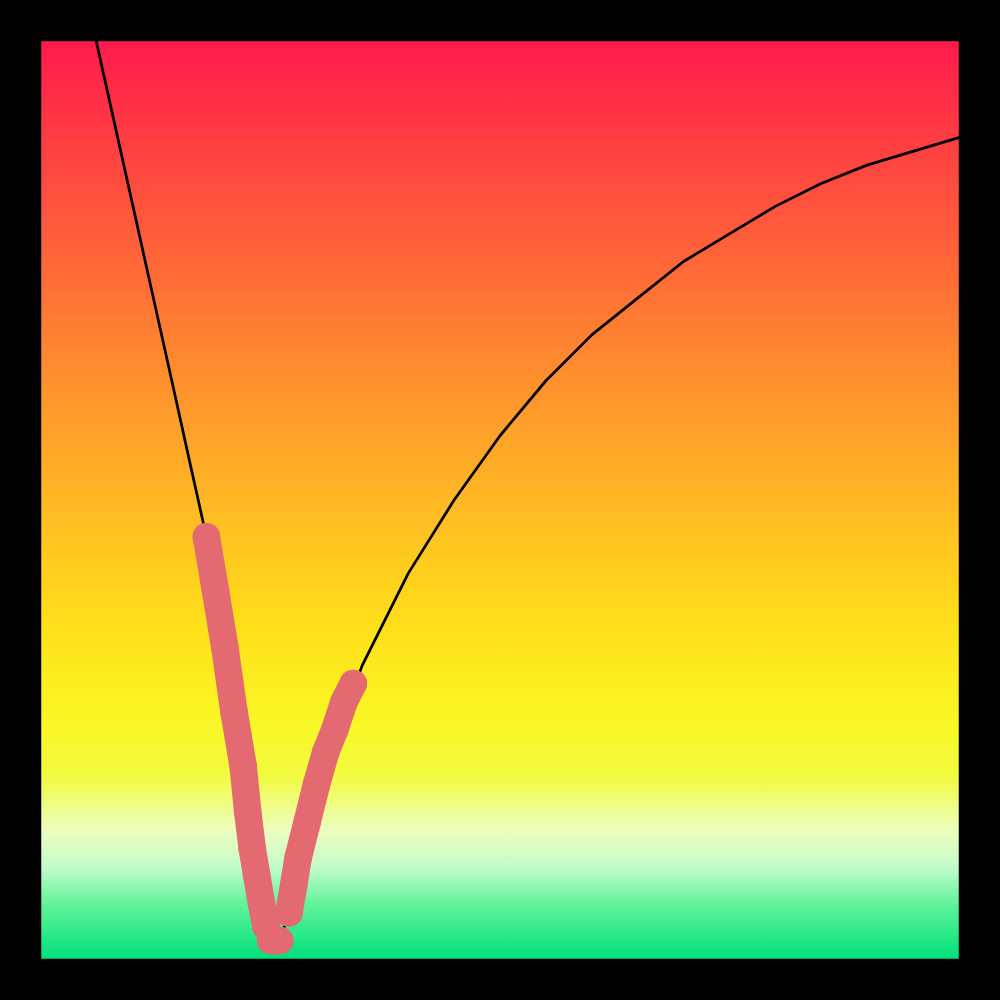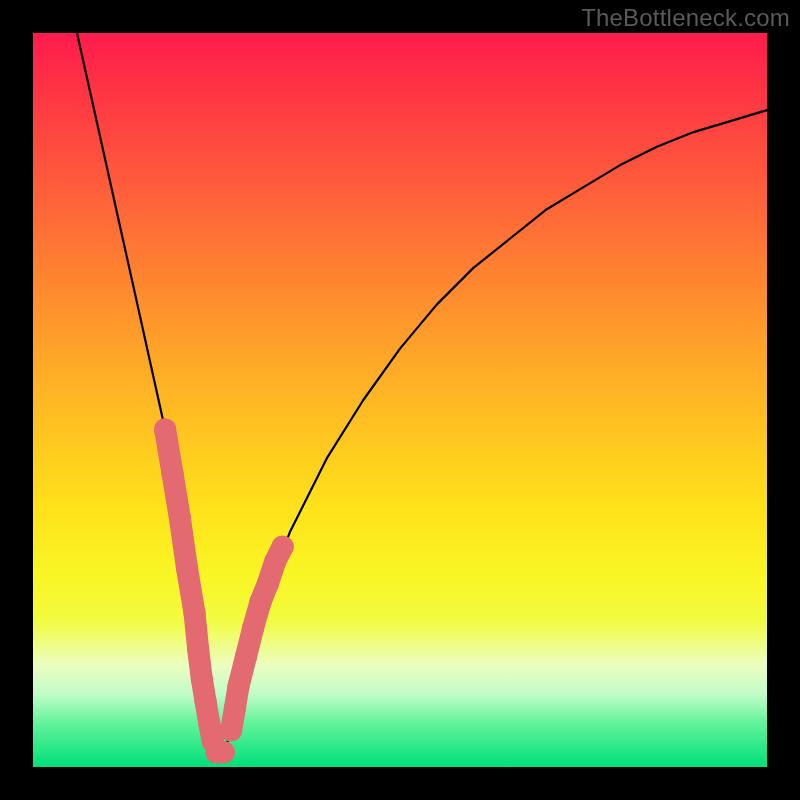--- a/index.html
+++ b/index.html
@@ -109,14 +109,13 @@
           <circle cx="205.5" cy="653.3" r="11" class="marker"></circle>
           <circle cx="212.9" cy="623.9" r="11" class="marker"></circle>
           <circle cx="220.2" cy="594.5" r="11" class="marker"></circle>
           <circle cx="227.5" cy="568.9" r="11" class="marker"></circle>
           <circle cx="234.9" cy="550.5" r="11" class="marker"></circle>
           <circle cx="242.2" cy="528.5" r="11" class="marker"></circle>
           <circle cx="249.6" cy="513.8" r="11" class="marker"></circle>
         </g>
     </svg>
   </div>
-  <div class="watermark">TheBottleneck.com</div>
 </div>
 
 </body></html>

